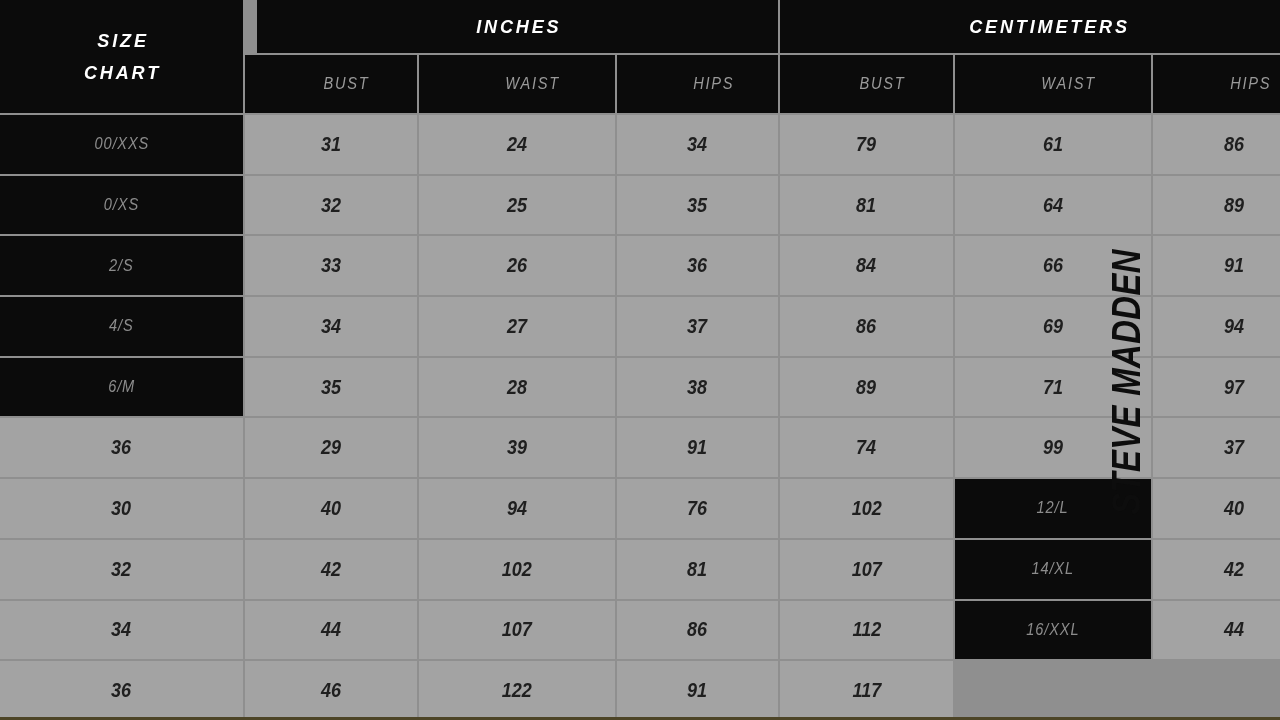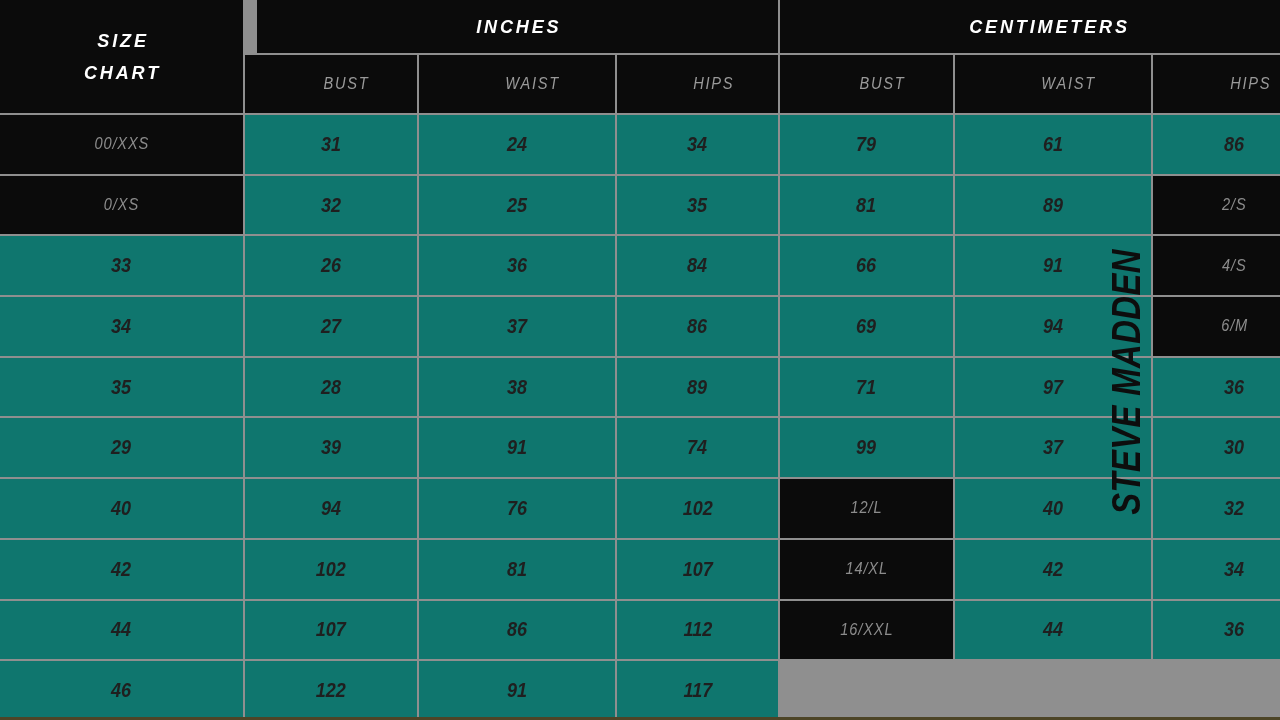--- a/index.html
+++ b/index.html
@@ -27,21 +27,21 @@
     width: 1316px; 
     height: 720px;
   }
   .cell {
     display: flex;
     align-items: center;
     justify-content: center;
     overflow: hidden;
   }
   .black { background: #0b0b0b; }
-  .white { background: #0f766e; }
+  .white { background: #a3a3a3; }
   .cond { display: inline-block; transform: scaleX(0.86); white-space: nowrap; }
 
   .sizechart {
     grid-column: 1;
     grid-row: 1 / 3;
     flex-direction: column;
     line-height: 1.65;
   }
   .hdr {
     color: #ffffff;
@@ -163,20 +163,23 @@
     <div class="cell white num">
         <span class="cond">25</span>
       </div>
     <div class="cell white num">
         <span class="cond">35</span>
       </div>
     <div class="cell white num">
         <span class="cond">81</span>
       </div>
     <div class="cell white num">
+        <span class="cond">64</span>
+      </div>
+    <div class="cell white num">
         <span class="cond">89</span>
       </div>
 
     <div class="cell black sizelabel">
         <span class="cond">2/S</span>
       </div>
     <div class="cell white num">
         <span class="cond">33</span>
       </div>
     <div class="cell white num">

